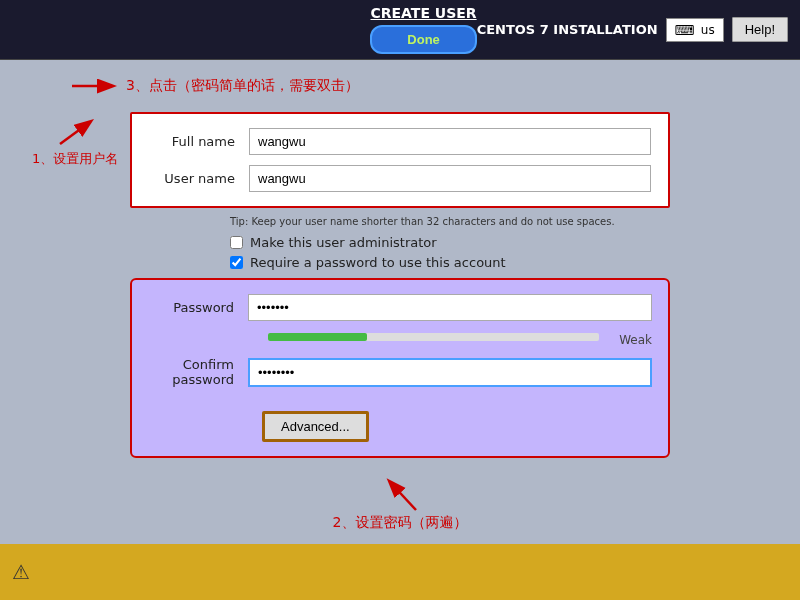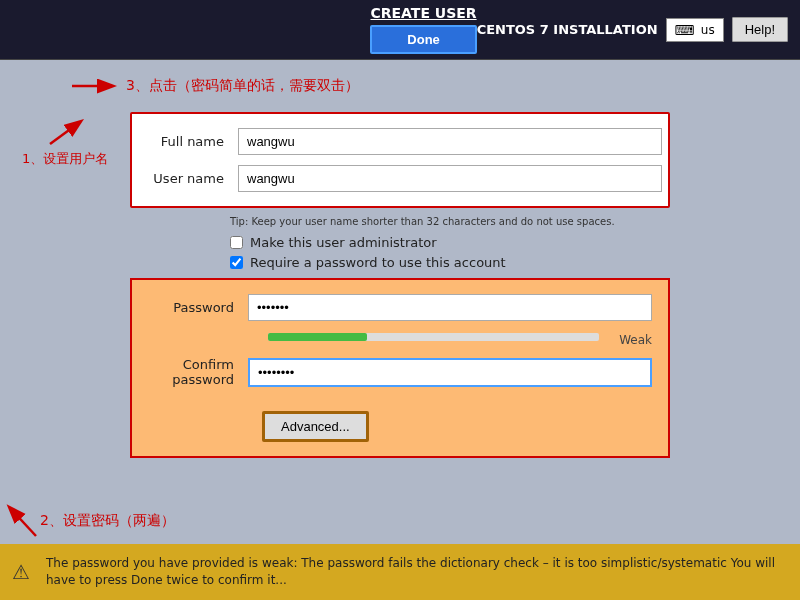--- a/index.html
+++ b/index.html
@@ -29,26 +29,26 @@
     }
     .header-title {
       color: white;
       font-size: 14px;
       font-weight: bold;
       text-decoration: underline;
       margin-bottom: 4px;
     }
     .done-btn {
       background: #2a6fdb;
-      color: #ffffff;
+      color: #bef264;
       border: 2px solid #4a9fff;
       padding: 5px 16px;
       font-size: 13px;
       cursor: pointer;
-      border-radius: 2px;
+      border-radius: 12px;
       font-weight: bold;
     }
     .header-right {
       display: flex;
       align-items: center;
       gap: 8px;
     }
     .header-right-title {
       color: white;
       font-size: 13px;
@@ -96,21 +96,21 @@
       padding: 8px 10px;
       height: 52px;
     }
 
     
     .form-section {
       margin: 0 130px 0 130px;
       background: white;
       border: 2px solid #cc0000;
       border-radius: 2px;
-      padding: 14px 6px;
+      padding: 14px 17px;
     }
     .form-row {
       display: flex;
       align-items: center;
       margin-bottom: 10px;
     }
     .form-row:last-child {
       margin-bottom: 0;
     }
     .form-label {
@@ -151,23 +151,23 @@
     .annotation-cn {
       color: #cc0000;
       font-size: 13px;
       margin-top: 2px;
       white-space: nowrap;
     }
 
     
     .password-section {
       margin: 8px 130px 0 130px;
-      background: #fdba74;
+      background: #c4b5fd;
       border: 2px solid #cc0000;
-      border-radius: 0;
+      border-radius: 6px;
       padding: 14px 16px;
     }
     .strength-bar-container {
       display: flex;
       align-items: flex-start;
       margin: 12px 0 10px 0;
       gap: 20px;
     }
     .strength-bar-bg {
       flex: 1;
@@ -257,21 +257,21 @@
             </marker>
           </defs>
         <line x1="2" y1="11" x2="42" y2="11" stroke="#cc0000" stroke-width="2.5" marker-end="url(#ah)"></line>
       </svg>
       <span class="annotation-text">3、点击（密码简单的话，需要双击）</span>
     </span>
   </div>
 
   <div style="position:relative;">
 
-    <div style="position:absolute; left:22px; top:4px; display:flex; flex-direction:column; align-items:center;">
+    <div style="position:absolute; left:32px; top:4px; display:flex; flex-direction:column; align-items:center;">
       <svg width="38" height="32" viewBox="0 0 38 32">
         <defs>
             <marker id="ah2" markerWidth="8" markerHeight="8" refX="6" refY="3" orient="auto">
               <path d="M0,0 L0,6 L8,3 z" fill="#cc0000"></path>
             </marker>
           </defs>
         <line x1="4" y1="28" x2="34" y2="6" stroke="#cc0000" stroke-width="2.5" marker-end="url(#ah2)"></line>
       </svg>
       <span class="annotation-cn">1、设置用户名</span>
     </div>
@@ -316,30 +316,29 @@
       <div class="form-row">
         <span class="form-label">Confirm password</span>
         <input class="form-input confirm-input-focused" type="password" value="12345678" style="">
       </div>
       <div style="display:flex; justify-content:flex-start; padding-left:114px; margin-top:6px;">
         <button class="advanced-btn">Advanced...</button>
       </div>
     </div>
   </div>
 
-  <div style="position:absolute; bottom:0px; left:0; right:0; display:flex; align-items:center; padding-bottom:4px;">
+  <div style="position:absolute; bottom:8px; left:0; right:0; display:flex; flex-direction:column; align-items:center; padding-bottom:4px;">
     <svg width="40" height="38" viewBox="0 0 40 38">
       <defs>
           <marker id="ah3" markerWidth="8" markerHeight="8" refX="6" refY="3" orient="auto">
             <path d="M0,0 L0,6 L8,3 z" fill="#cc0000"></path>
           </marker>
         </defs>
       <line x1="36" y1="34" x2="10" y2="6" stroke="#cc0000" stroke-width="2.5" marker-end="url(#ah3)"></line>
     </svg>
     <span class="annotation-bottom">2、设置密码（两遍）</span>
   </div>
 
 </div>
 
 <div class="warning-bar">
   <span class="warning-icon">⚠</span>
-  <span class="warning-text">The password you have provided is weak: The password fails the dictionary check – it is too simplistic/systematic You will have to press Done twice to confirm it...</span>
 </div>
 
 </body></html>

